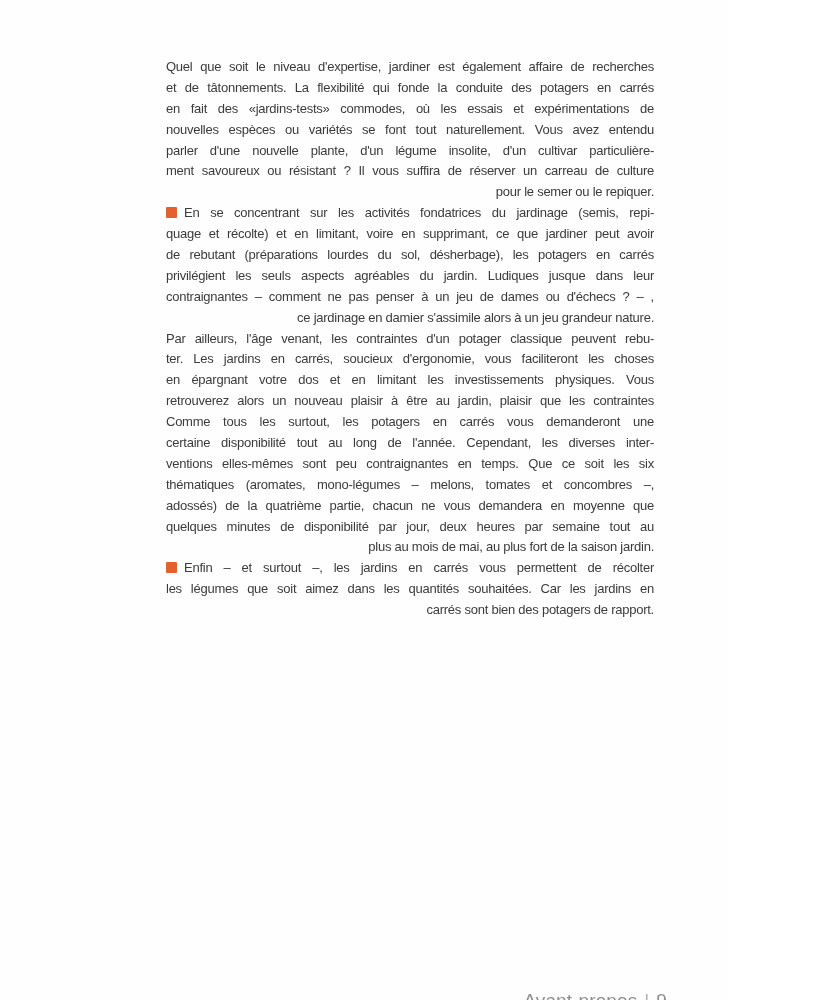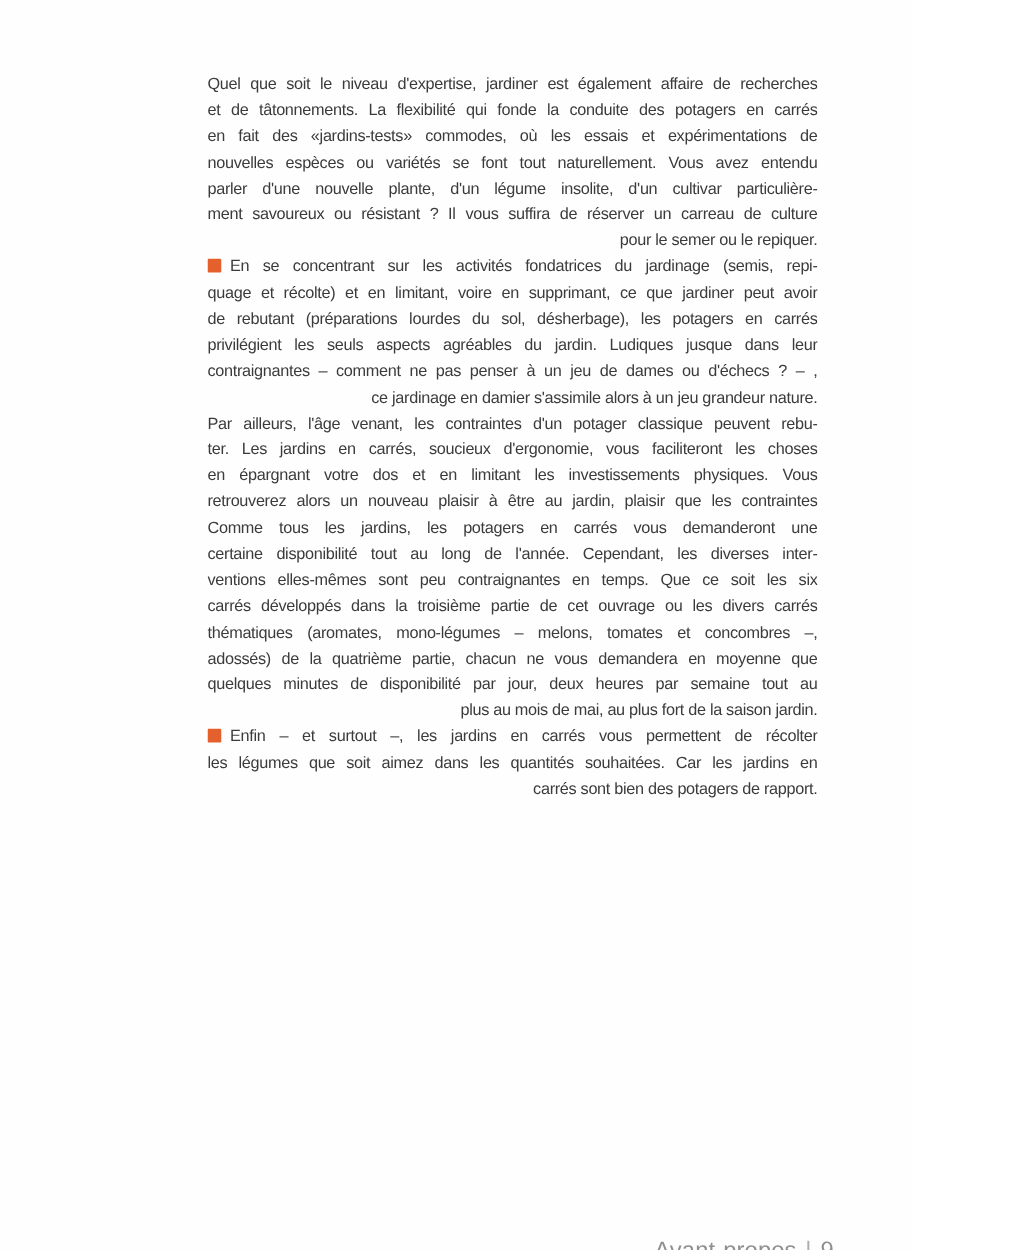--- a/index.html
+++ b/index.html
@@ -80,24 +80,23 @@
         <div class="line j">contraignantes – comment ne pas penser à un jeu de dames ou d'échecs ? – ,</div>
         <div class="line">ce jardinage en damier s'assimile alors à un jeu grandeur nature.</div>
       </div>
       <div class="paragraph">
         <div class="line j">Par ailleurs, l'âge venant, les contraintes d'un potager classique peuvent rebu-</div>
         <div class="line j">ter. Les jardins en carrés, soucieux d'ergonomie, vous faciliteront les choses</div>
         <div class="line j">en épargnant votre dos et en limitant les investissements physiques. Vous</div>
         <div class="line j">retrouverez alors un nouveau plaisir à être au jardin, plaisir que les contraintes</div>
       </div>
       <div class="paragraph">
-        <div class="line j">Comme tous les jardins, les potagers en carrés vous demanderont une</div>
+        <div class="line j">Comme tous les surtout, les potagers en carrés vous demanderont une</div>
         <div class="line j">certaine disponibilité tout au long de l'année. Cependant, les diverses inter-</div>
         <div class="line j">ventions elles-mêmes sont peu contraignantes en temps. Que ce soit les six</div>
-        <div class="line j">carrés développés dans la troisième partie de cet ouvrage ou les divers carrés</div>
         <div class="line j">thématiques (aromates, mono-légumes – melons, tomates et concombres –,</div>
         <div class="line j">adossés) de la quatrième partie, chacun ne vous demandera en moyenne que</div>
         <div class="line j">quelques minutes de disponibilité par jour, deux heures par semaine tout au</div>
         <div class="line">plus au mois de mai, au plus fort de la saison jardin.</div>
       </div>
       <div class="paragraph bulleted">
         <div class="line j"><span class="bullet" style="background: rgb(228, 96, 44);"></span>Enfin – et surtout –, les jardins en carrés vous permettent de récolter</div>
         <div class="line j">les légumes que soit aimez dans les quantités souhaitées. Car les jardins en</div>
         <div class="line">carrés sont bien des potagers de rapport.</div>
       </div>

